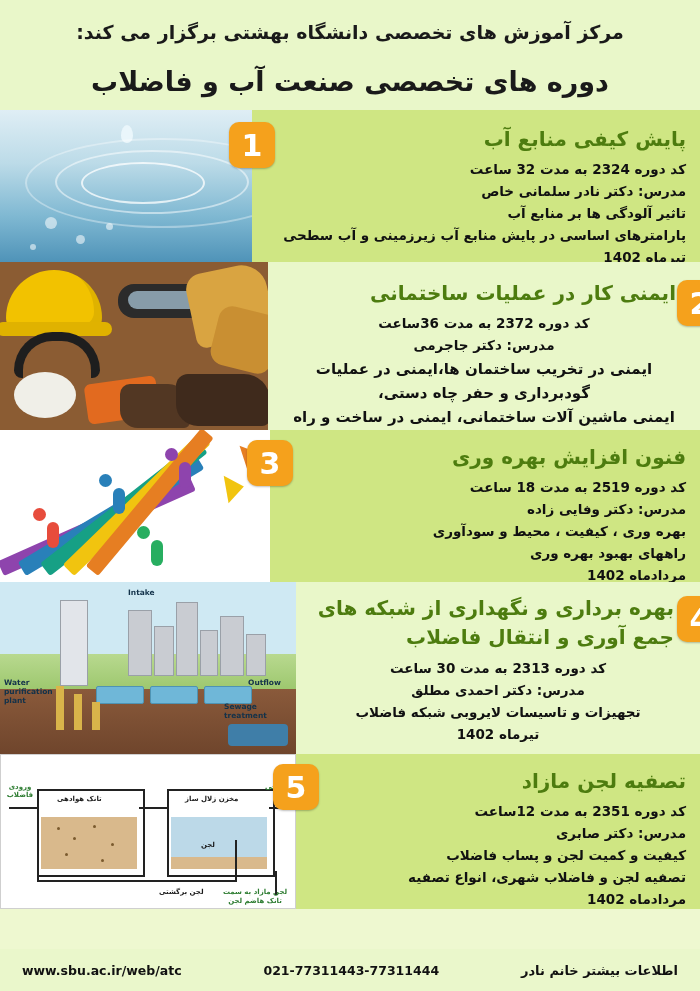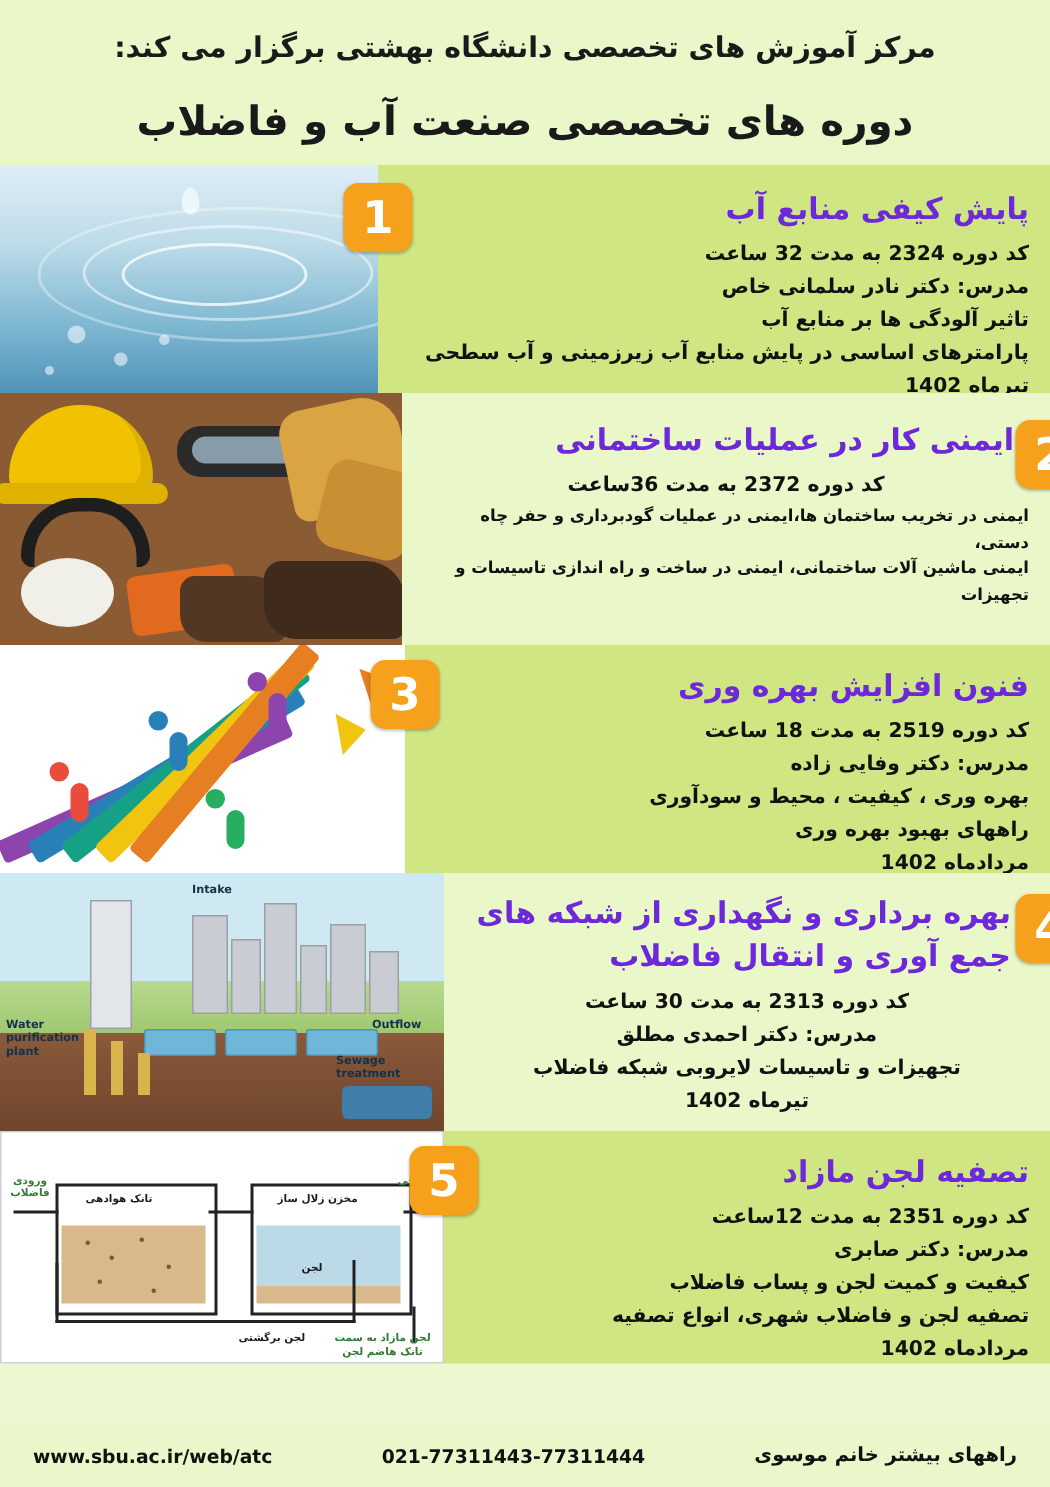--- a/index.html
+++ b/index.html
@@ -52,36 +52,35 @@
     text-align:right;
     position:relative;
   }
   .row .imgcol{
     position:relative;
     overflow:hidden;
   }
   .title{
     font-size:20px;
     font-weight:bold;
-    color:#6d28d9;
+    color:#4d7c0f;
     line-height:1.35;
     margin:0 0 6px 0;
     direction:rtl;
   }
   .meta{
     font-size:13.5px;
     font-weight:bold;
     color:#111;
     line-height:1.62;
     direction:rtl;
   }
   .meta.small{
-    font-size:11px;
+    font-size:15px;
     line-height:1.6;
-    text-align:right;
   }
   .numbadge{
     position:absolute;
     width:46px;height:46px;
     border-radius:10px;
     background:#f5a11c;
     color:#fff;
     font-size:30px;
     font-weight:bold;
     display:flex;
@@ -290,20 +289,21 @@
         <div class="mask"></div>
         <div class="clip"></div>
         <div class="boot2"></div>
         <div class="boot"></div>
       </div>
     </div>
     <div class="textcol" style="width:432px;order:1;padding-top:18px;text-align:center;">
       <div class="numbadge" style="right:-23px;top:18px;">2</div>
       <div class="title" style="text-align:right;padding-right:10px;">ایمنی کار در عملیات ساختمانی</div>
       <div class="meta">کد دوره 2372 به مدت 36ساعت</div>
+      <div class="meta">مدرس: دکتر جاجرمی</div>
       <div class="meta small">ایمنی در تخریب ساختمان ها،ایمنی در عملیات گودبرداری و حفر چاه دستی،</div>
       <div class="meta small">ایمنی ماشین آلات ساختمانی، ایمنی در ساخت و راه اندازی تاسیسات و تجهیزات</div>
 
     </div>
   </div>
 
   <div class="row r3" style="height:152px;">
     <div class="textcol" style="width:430px;padding-top:14px;">
       <div class="numbadge" style="left:-23px;top:10px;">3</div>
       <div class="title" style="padding-left:34px;">فنون افزایش بهره وری</div>
@@ -416,18 +416,18 @@
         <div class="cap" style="left:56px;top:40px;">تانک هوادهی</div>
         <div class="cap" style="left:184px;top:40px;">مخزن زلال ساز</div>
         <div class="cap" style="left:200px;top:86px;">لجن</div>
         <div class="cap" style="left:110px;bottom:12px;margin-left:48px;">لجن برگشتی</div>
         <div class="capg" style="left:214px;bottom:2px;width:80px;text-align:center;line-height:1.3;">لجن مازاد به سمت تانک هاضم لجن</div>
       </div>
     </div>
   </div>
 
   <div class="footer">
-    <div class="fr">راههای بیشتر خانم موسوی</div>
+    <div class="fr">اطلاعات بیشتر خانم نادر</div>
     <div class="fl">021-77311443-77311444</div>
     <div class="fl">www.sbu.ac.ir/web/atc</div>
   </div>
 
 </div>
 
 </body></html>

